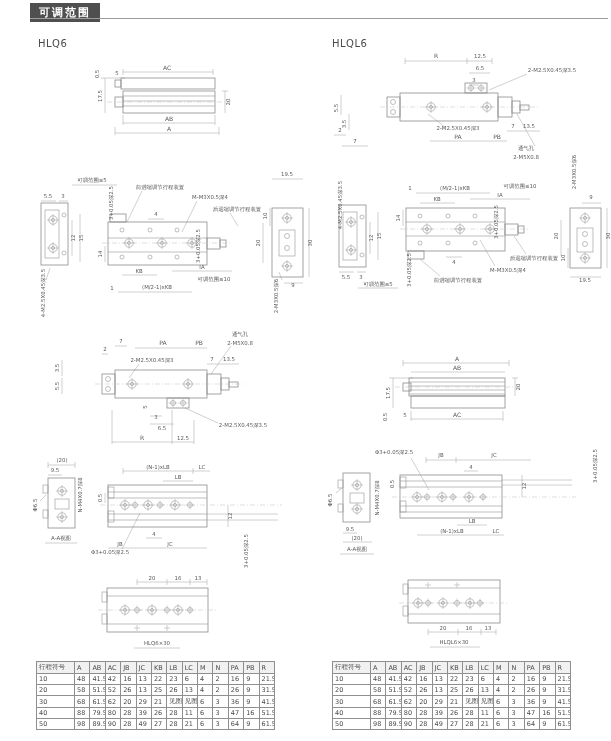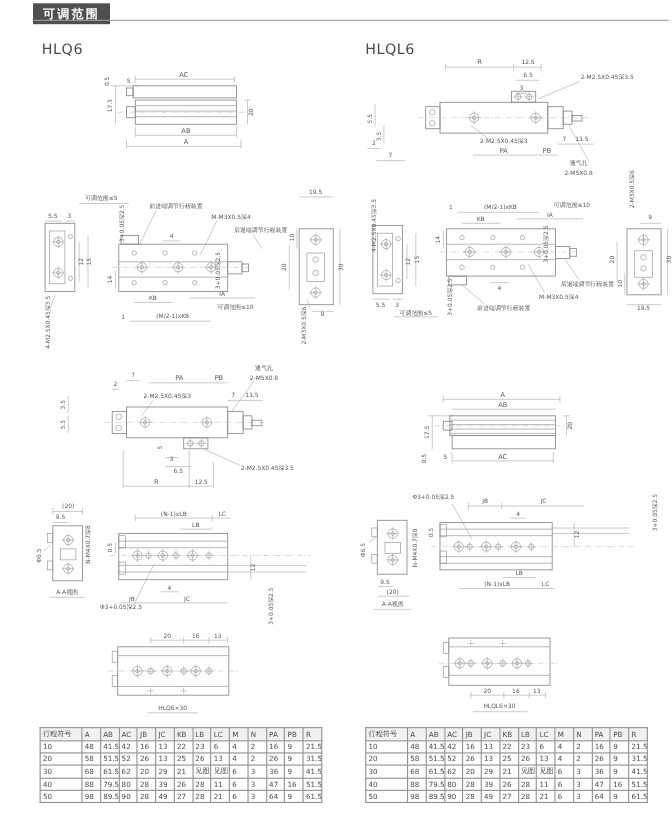--- a/index.html
+++ b/index.html
@@ -1,28 +1,28 @@
 <!DOCTYPE html>
 <html><head>
 <meta charset="utf-8">
 <style>
 *{margin:0;padding:0;box-sizing:border-box}
 html,body{width:611px;height:741px}
 body{position:relative;background:#fff;font-family:"DejaVu Sans",sans-serif;overflow:hidden}
 .hdr{position:absolute;left:30px;top:3px;background:#4f4f4f;color:#fff;font-size:11px;font-weight:bold;padding:2px 9px;letter-spacing:2px}
 .rule{position:absolute;left:30px;width:578px;top:18px;border-top:1px solid #9c9c9c}
-.model{position:absolute;font-size:13px;color:#4a4a4a;letter-spacing:.5px}
+.model{position:absolute;font-size:10px;color:#4a4a4a;letter-spacing:.5px}
 svg.draw{position:absolute;overflow:visible}
 .ln{fill:none;stroke:#8d8d8d;stroke-width:.8}
 .ln2{fill:none;stroke:#949494;stroke-width:.6}
 .dm{fill:none;stroke:#a8a8a8;stroke-width:.55}
 .cl{fill:none;stroke:#bcbcbc;stroke-width:.5;stroke-dasharray:5 2 1 2}
 text{fill:#5a5a5a;font-size:6px;font-family:"DejaVu Sans",sans-serif;text-anchor:middle}
 text.s{font-size:5.4px}
-table.spec{position:absolute;border-collapse:collapse;table-layout:fixed;width:257px;font-size:6.5px;color:#4a4a4a}
+table.spec{position:absolute;border-collapse:collapse;table-layout:fixed;width:239px;font-size:6.5px;color:#4a4a4a}
 table.spec th,table.spec td{border:1px solid #8f8f8f;padding:1px 2px;text-align:left;font-weight:normal;height:10px;overflow:hidden;white-space:nowrap}
 table.spec th{background:#f1f1f1}
 </style>
 </head>
 <body>
 
 <svg width="0" height="0" style="position:absolute">
 <defs>
 <g id="cm">
         <circle r="4.2" class="ln2"></circle>

